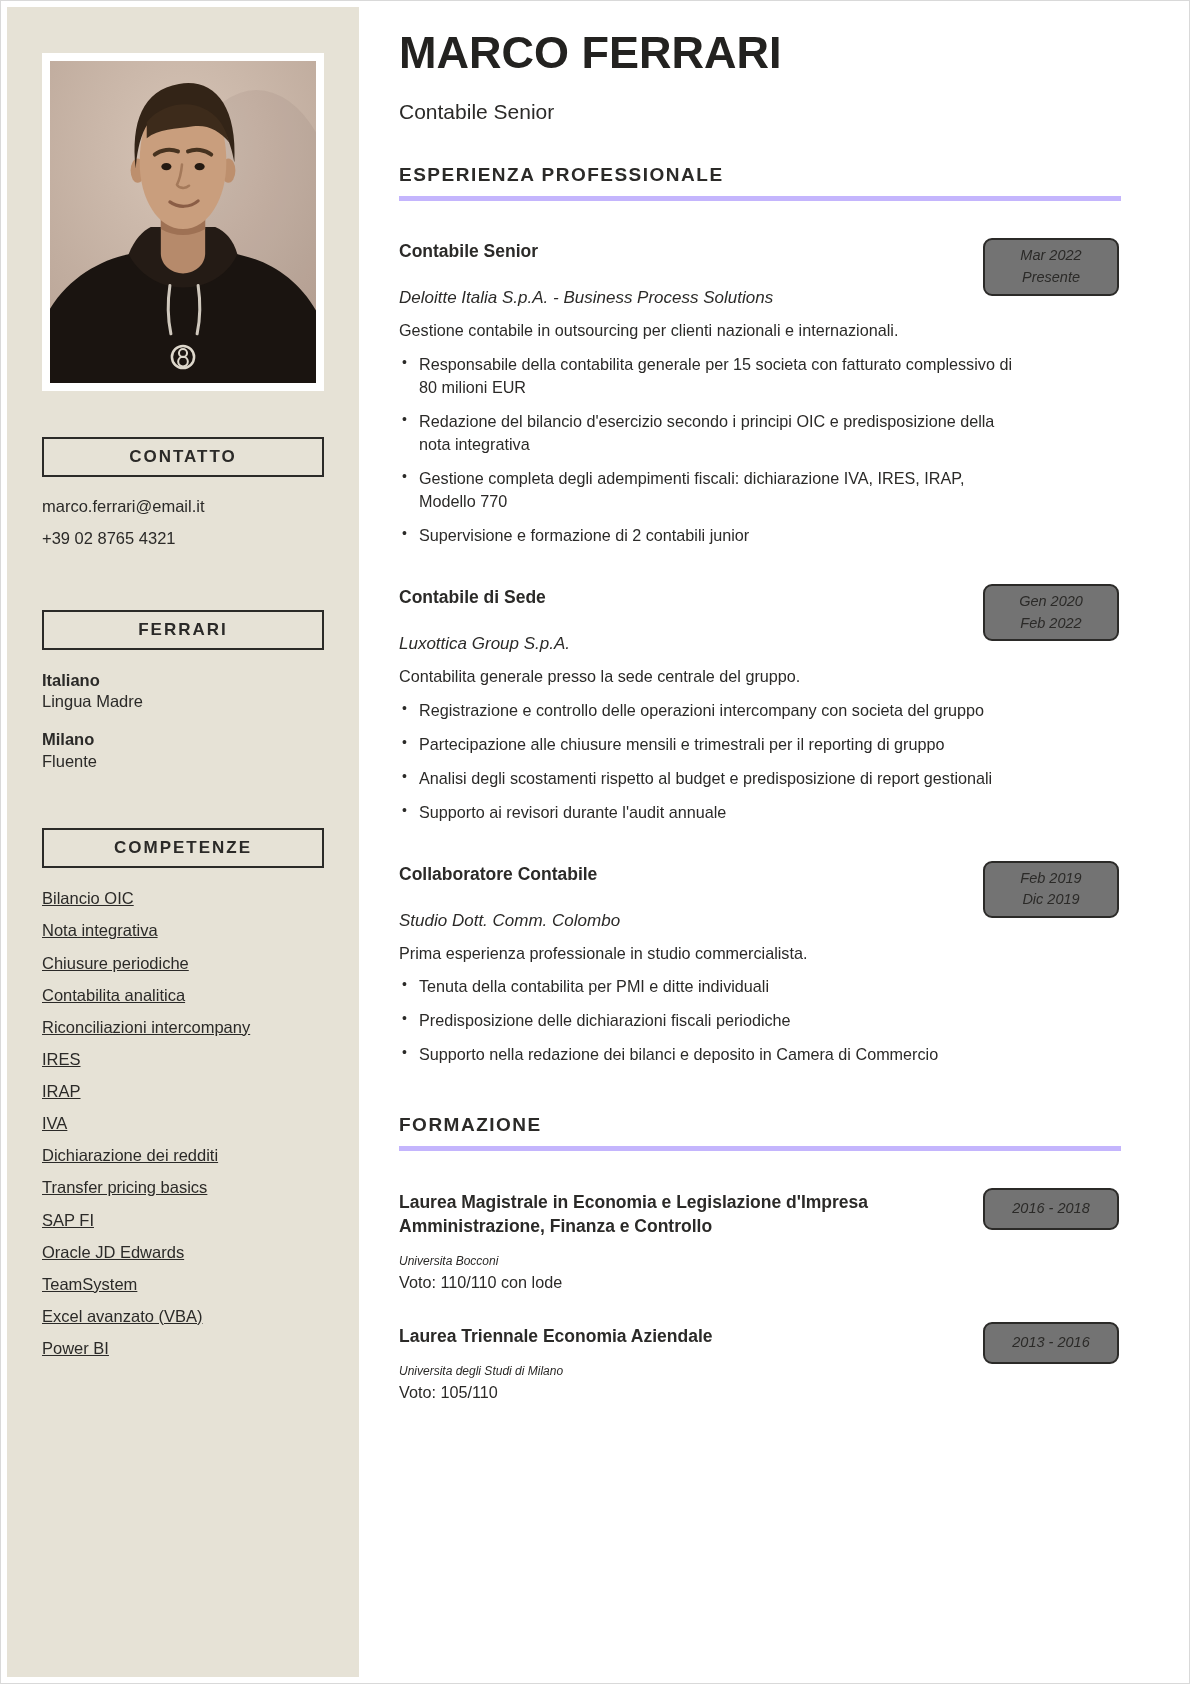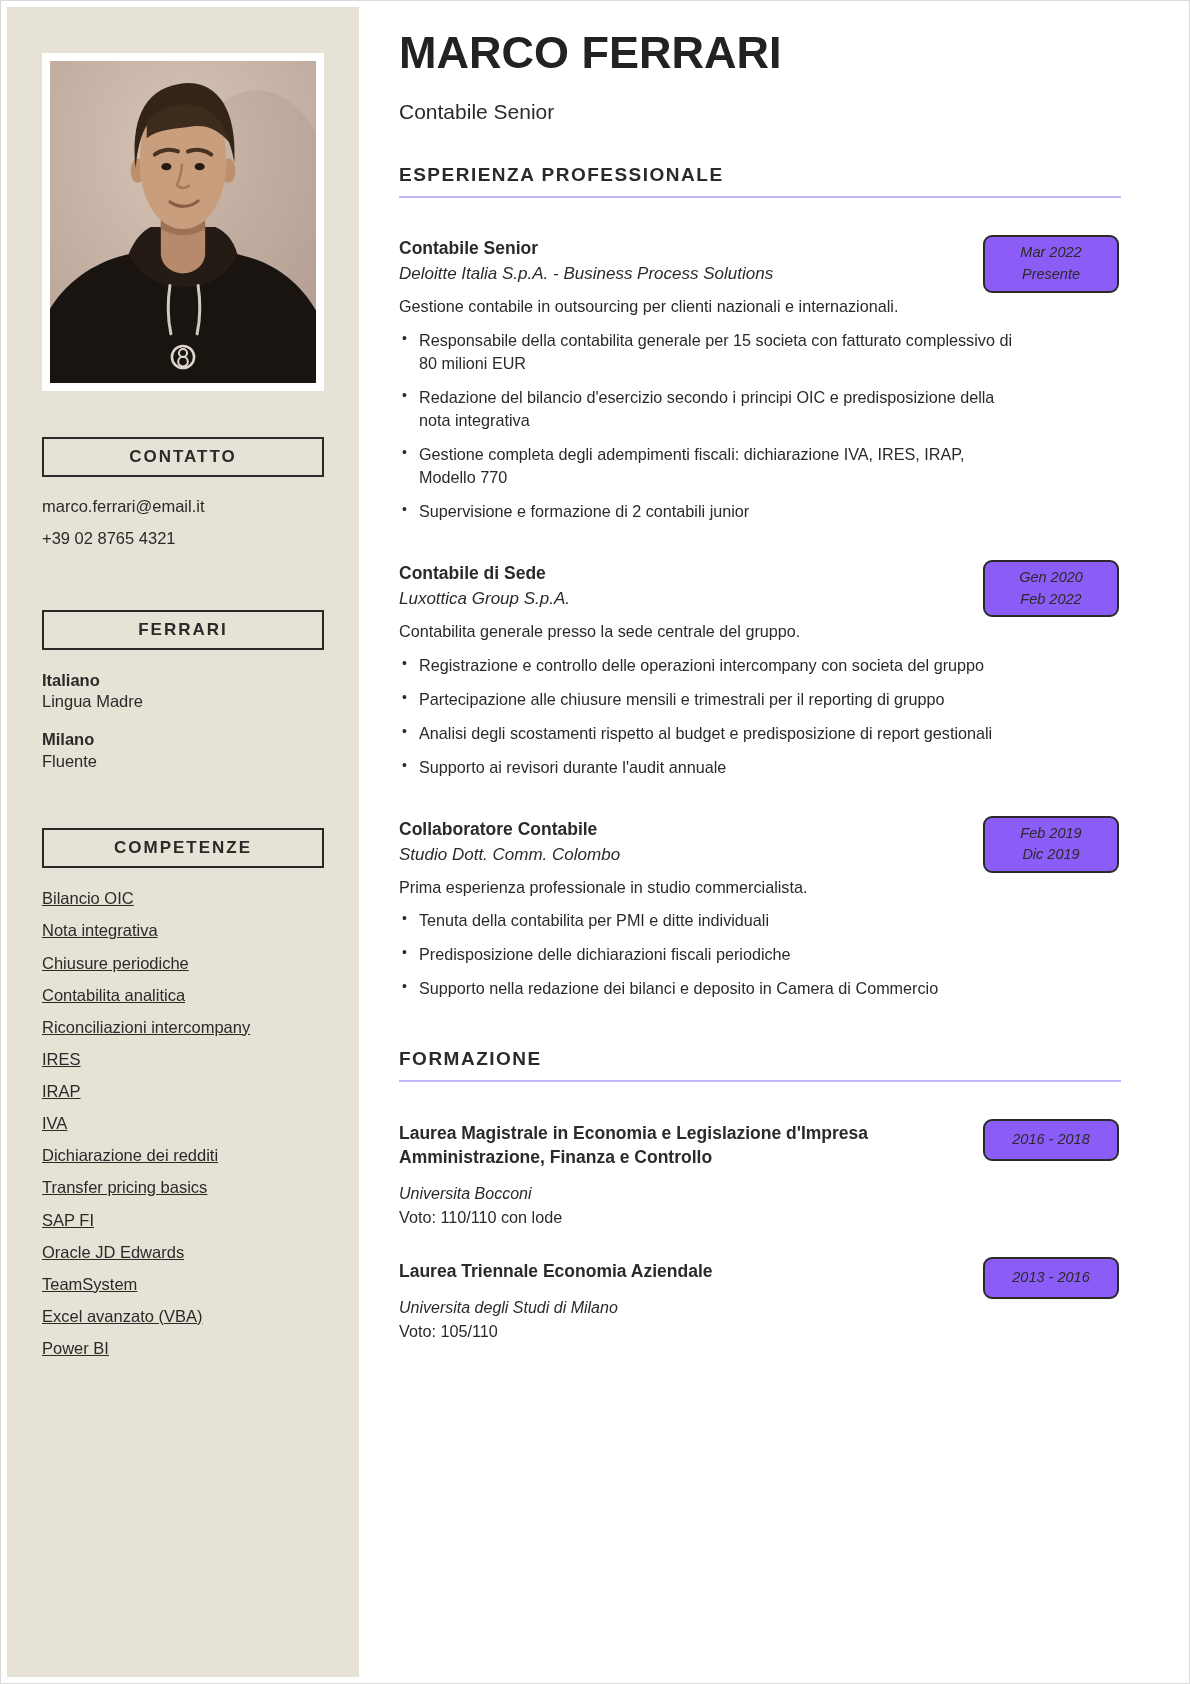--- a/index.html
+++ b/index.html
@@ -59,29 +59,29 @@
     line-height:1.05;
   }
   .subtitle { font-size:21px; margin-top:24px; color:#2b2a28; }
 
   .section-title {
     font-size:19px;
     font-weight:700;
     letter-spacing:1.5px;
     color:#2b2a28;
     padding-bottom:10px;
-    border-bottom:2px solid #c4b5fd;
+    border-bottom:5px solid #c4b5fd;
     width:722px; max-width:100%;
     margin-top:40px;
   }
   .section-title.edu-title { margin-top:48px; }
 
   .job { position:relative; margin-top:40px; }
   .job-title { font-size:17.5px; font-weight:700; }
-  .company { font-size:17px; font-style:italic; margin-top:5px; }
+  .company { font-size:17px; font-style:italic; margin-top:26px; }
   .summary { font-size:16.2px; line-height:1.4; margin-top:11px; max-width:560px; }
 
   .bullets { list-style:none; margin-top:5px; }
   .bullets li {
     position:relative;
     padding-left:20px;
     margin-top:11px;
     font-size:16.2px;
     line-height:1.42;
     max-width:618px;
@@ -92,34 +92,34 @@
     font-size:14px;
     color:#2b2a28;
   }
 
   .date-chip {
     position:absolute;
     top:-3px; right:20px;
     width:136px;
     border:2px solid #2b2a28;
     border-radius:9px;
-    background:#8b5cf6;
+    background:#737373;
     text-align:center;
     font-style:italic;
     font-size:14.5px;
     line-height:1.5;
     padding:5px 6px;
   }
   .date-chip.one-line { padding:8px 6px; }
 
   .edu { position:relative; margin-top:40px; }
   .edu + .edu { margin-top:32px; }
   .degree { font-size:17.5px; font-weight:700; line-height:1.35; max-width:600px; }
   .degree-line { display:block; }
-  .school { font-size:16px; font-style:italic; margin-top:15px; }
+  .school { font-size:12px; font-style:italic; margin-top:15px; }
   .grade { font-size:16.2px; margin-top:4px; line-height:1.35; }
 </style>
 </head>
 <body>
 
 <div class="page">
 
   <aside class="sidebar">
 
     <div class="photo-frame">

